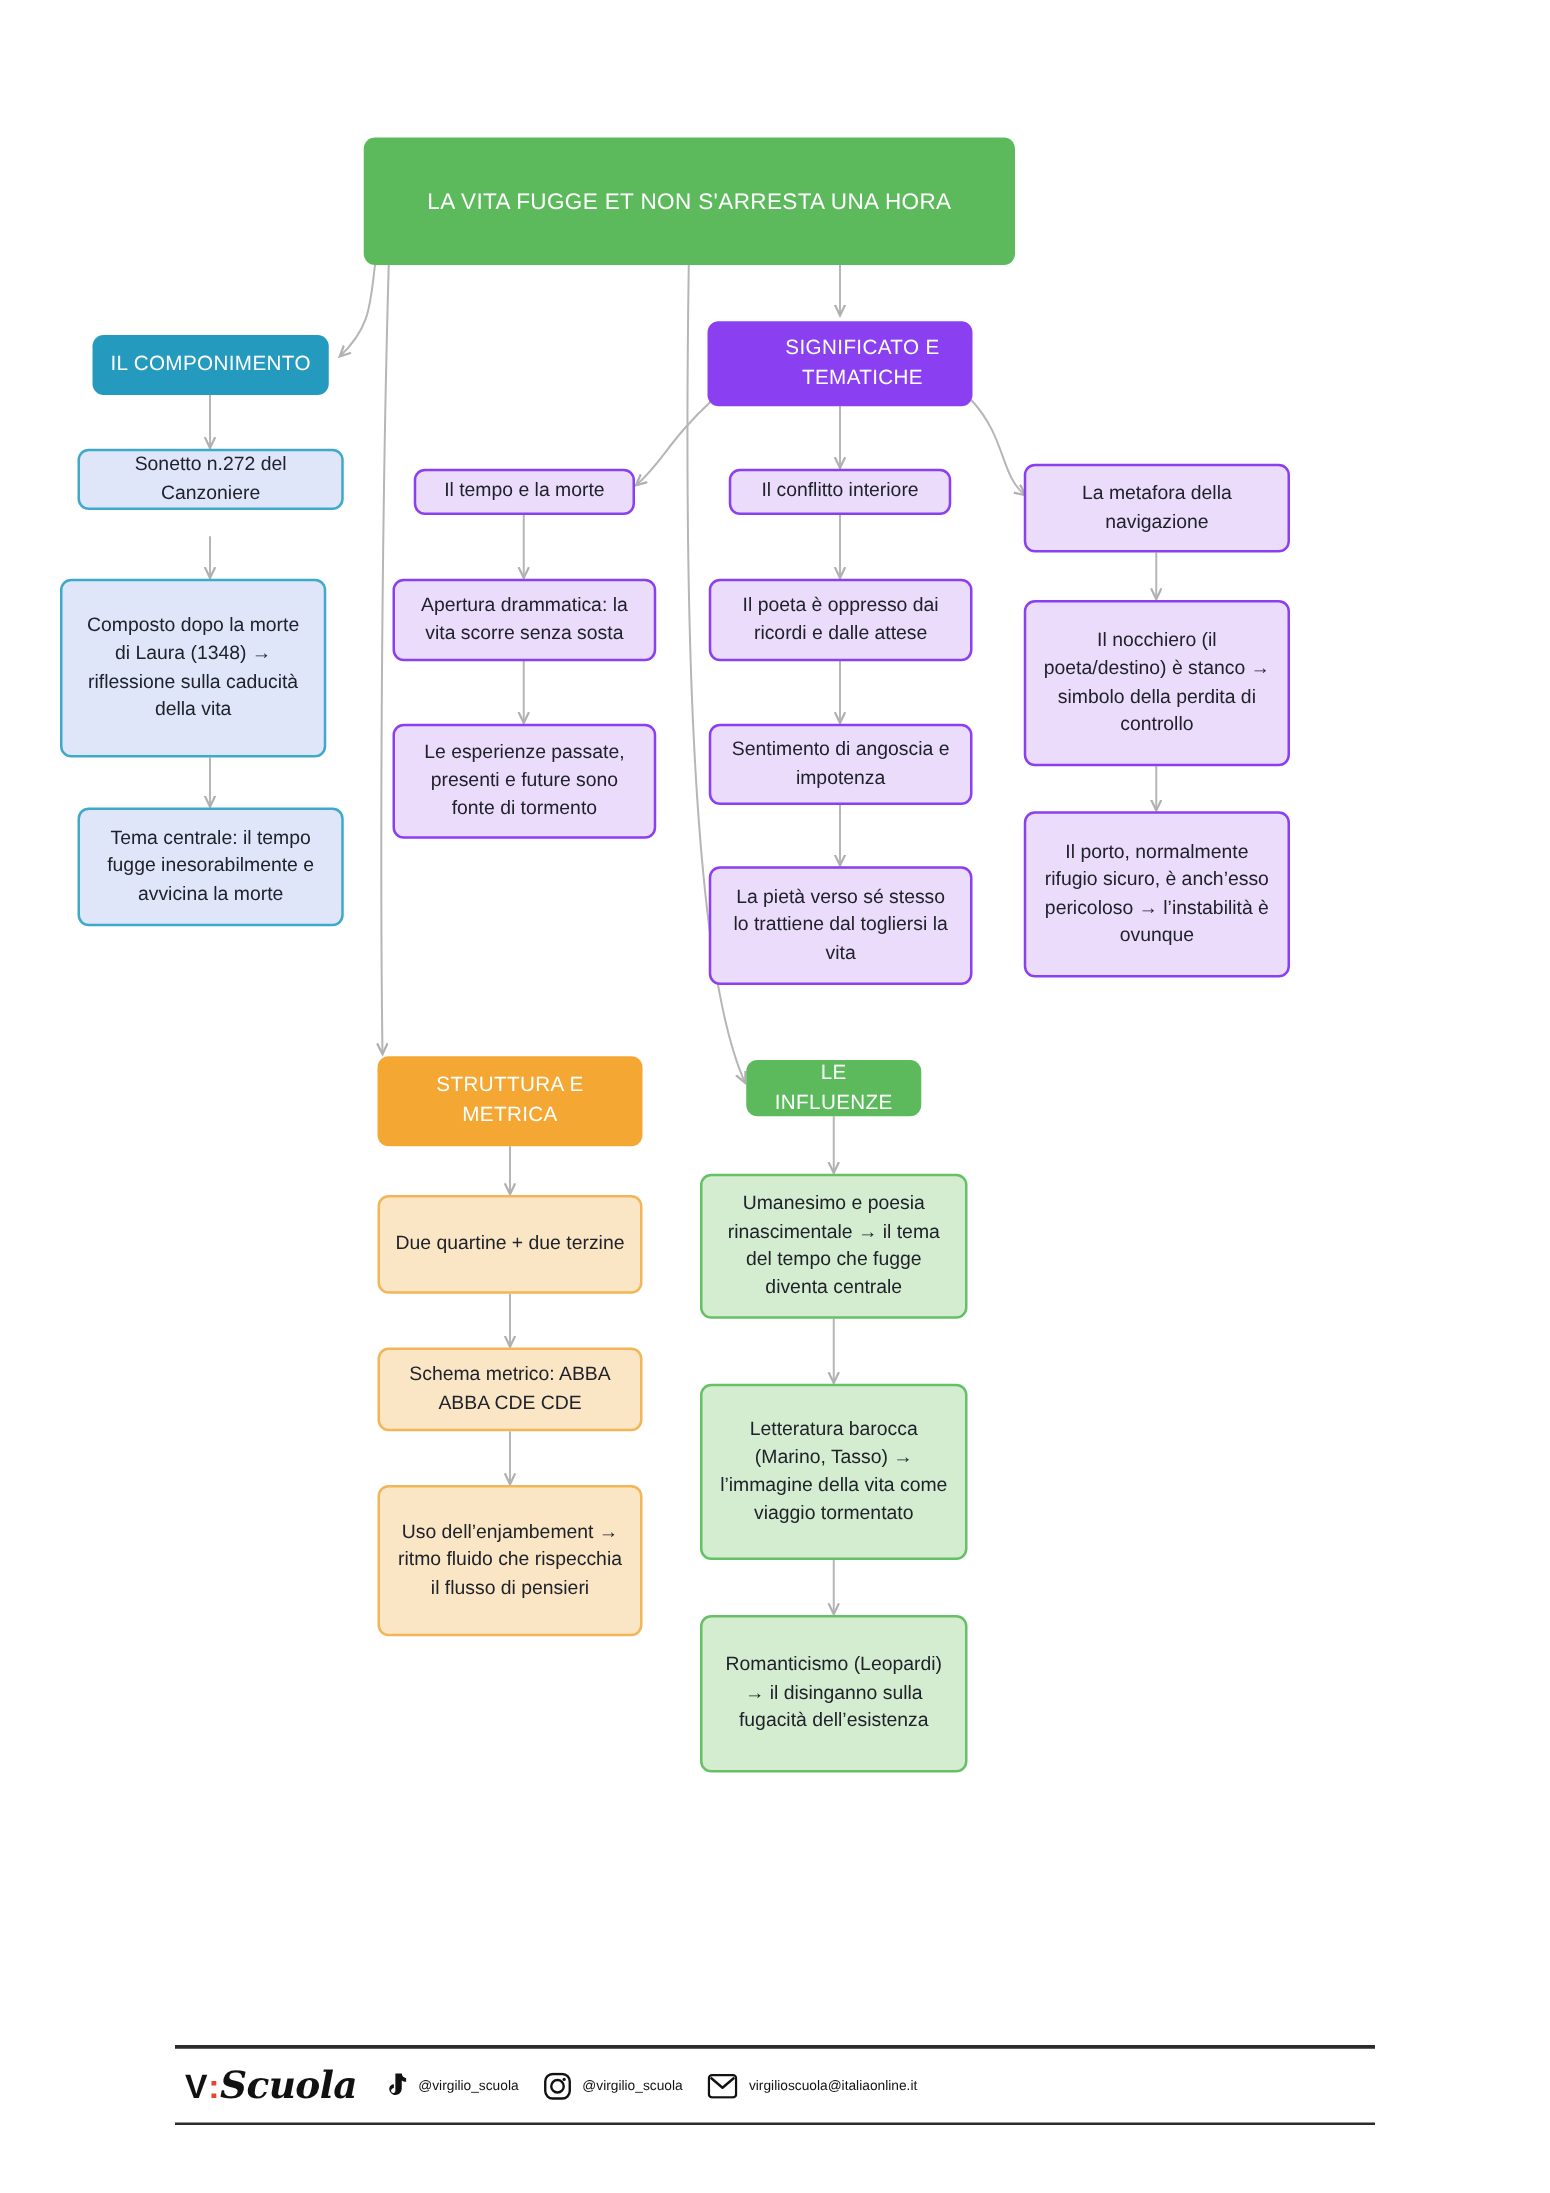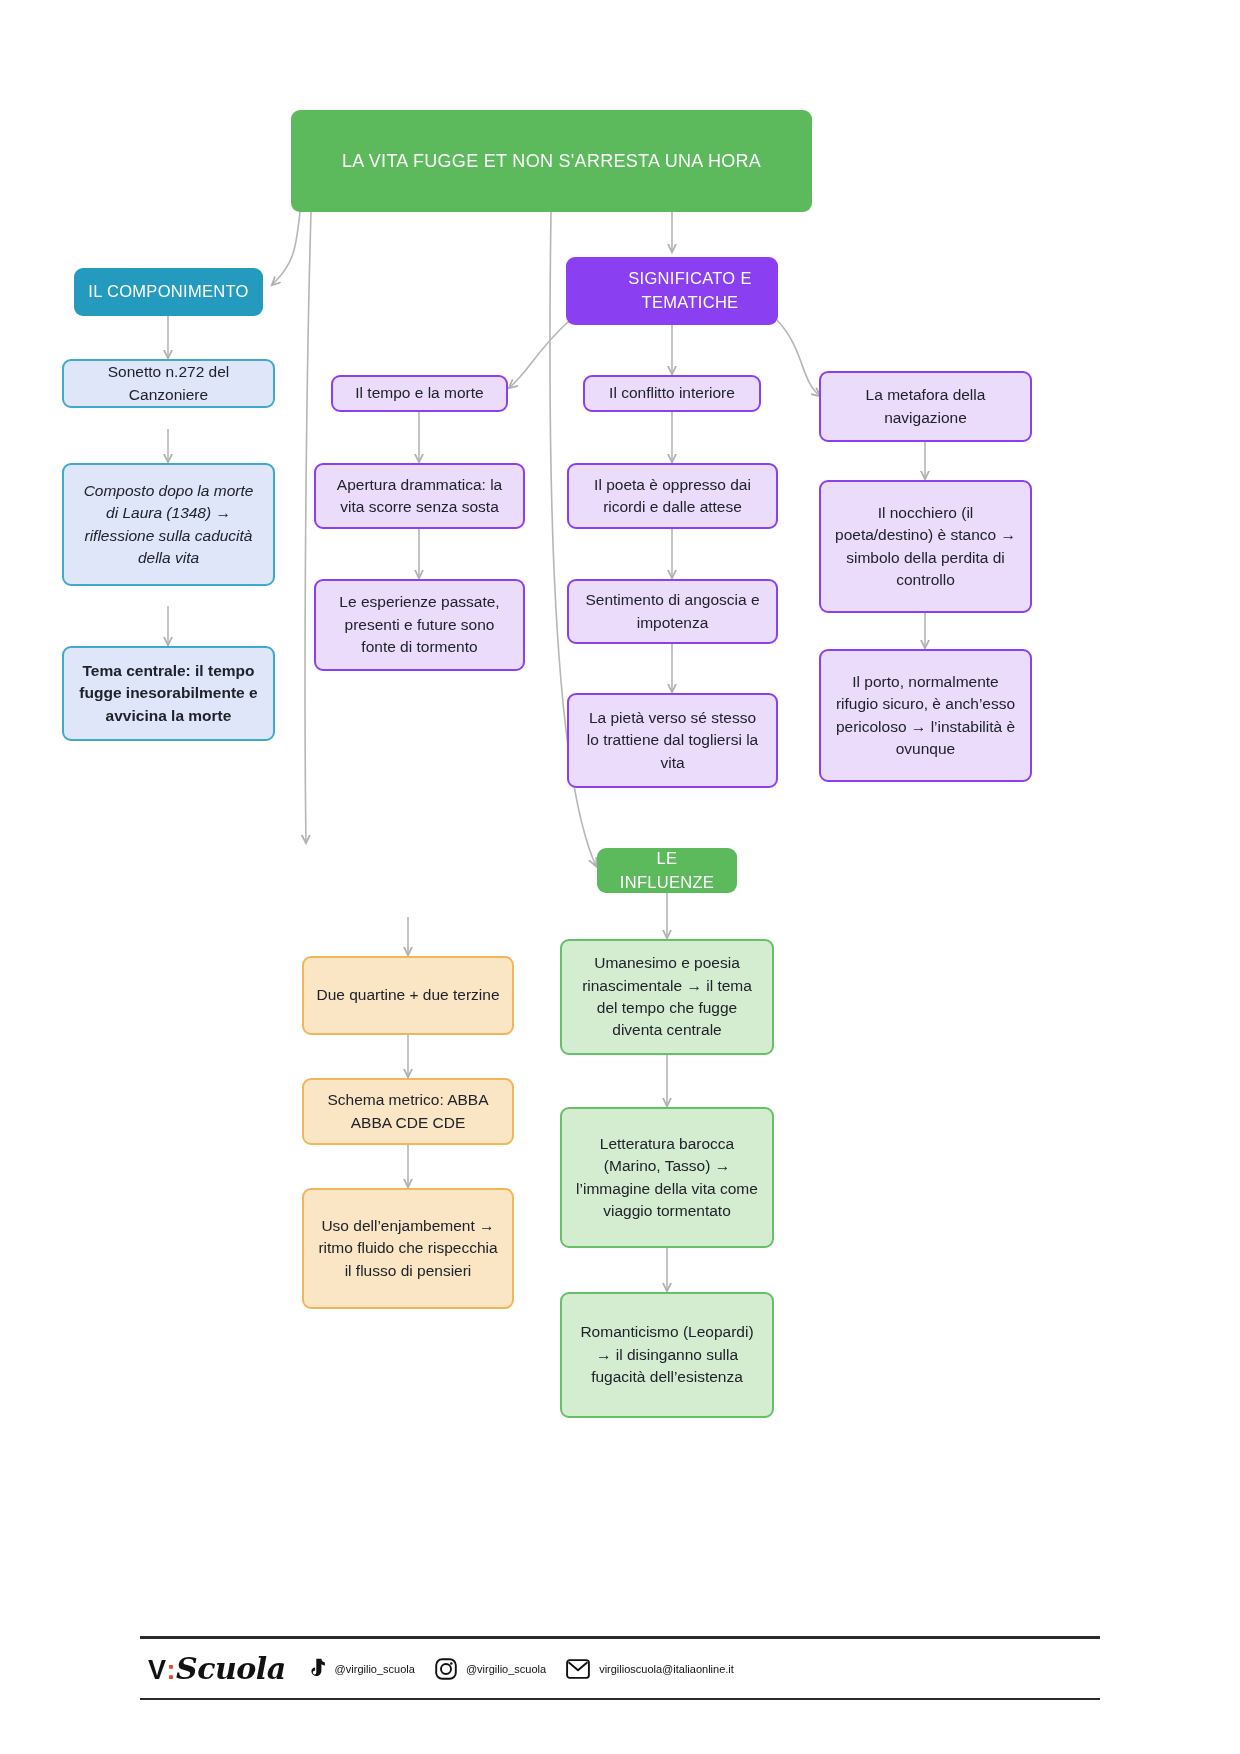--- a/index.html
+++ b/index.html
@@ -168,25 +168,25 @@
   </div>
 
   <div class="node hdr hdr-blue" style="left:74px; top:268px; width:189px; height:48px;">
     <span>IL COMPONIMENTO</span>
   </div>
 
   <div class="node leaf leaf-blue" style="left:62px; top:359px; width:213px; height:49px;">
     <span>Sonetto n.272 del Canzoniere</span>
   </div>
 
-  <div class="node leaf leaf-blue" style="left:62px; top:463px; width:213px; height:123px;font-style:italic;">
+  <div class="node leaf leaf-blue" style="left:48px; top:463px; width:213px; height:143px;">
     <span>Composto dopo la morte di Laura (1348) → riflessione sulla caducità della vita</span>
   </div>
 
-  <div class="node leaf leaf-blue" style="left:62px; top:646px; width:213px; height:95px;font-weight:bold;">
+  <div class="node leaf leaf-blue" style="left:62px; top:646px; width:213px; height:95px;">
     <span>Tema centrale: il tempo fugge inesorabilmente e avvicina la morte</span>
   </div>
 
   <div class="node leaf leaf-purple" style="left:331px; top:375px; width:177px; height:37px;">
     <span>Il tempo e la morte</span>
   </div>
 
   <div class="node leaf leaf-purple" style="left:314px; top:463px; width:211px; height:66px;">
     <span>Apertura drammatica: la vita scorre senza sosta</span>
   </div>
@@ -220,20 +220,23 @@
   </div>
 
   <div class="node leaf leaf-purple" style="left:819px; top:480px; width:213px; height:133px;">
     <span>Il nocchiero (il poeta/destino) è stanco → simbolo della perdita di controllo</span>
   </div>
 
   <div class="node leaf leaf-purple" style="left:819px; top:649px; width:213px; height:133px;">
     <span>Il porto, normalmente rifugio sicuro, è anch’esso pericoloso → l’instabilità è ovunque</span>
   </div>
 
+  <div class="node hdr hdr-orange" style="left:302px; top:845px; width:212px; height:72px;">
+    <span>STRUTTURA E METRICA</span>
+  </div>
 
   <div class="node leaf leaf-orange" style="left:302px; top:956px; width:212px; height:79px;">
     <span>Due quartine + due terzine</span>
   </div>
 
   <div class="node leaf leaf-orange" style="left:302px; top:1078px; width:212px; height:67px;">
     <span>Schema metrico: ABBA ABBA CDE CDE</span>
   </div>
 
   <div class="node leaf leaf-orange" style="left:302px; top:1188px; width:212px; height:121px;">

